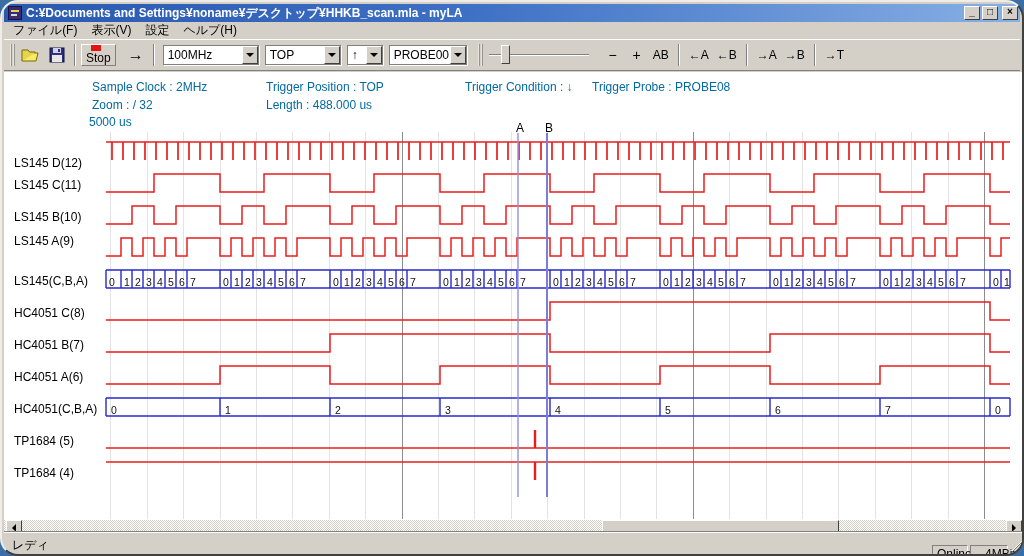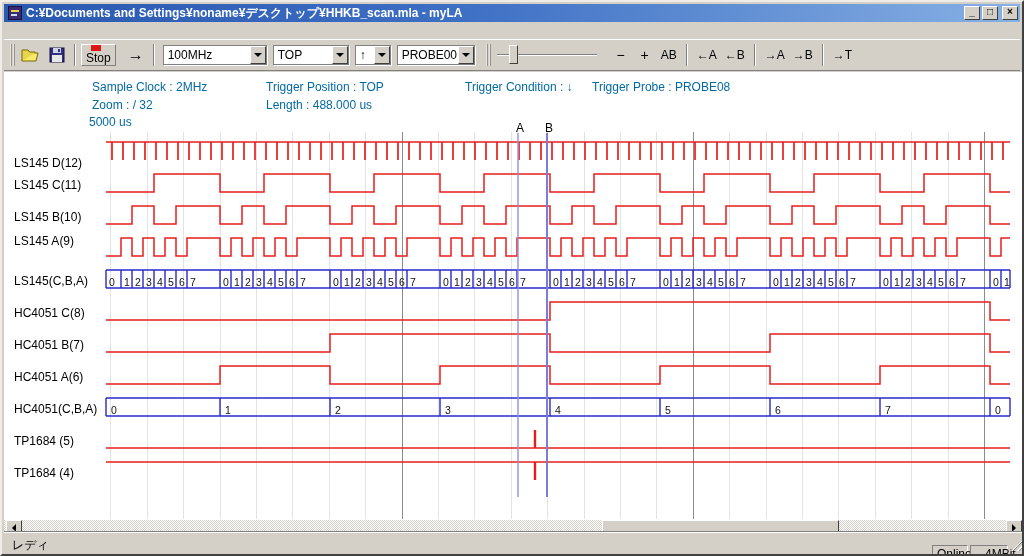--- a/index.html
+++ b/index.html
@@ -1,20 +1,20 @@
 <!DOCTYPE html>
 <html><head>
 <meta charset="utf-8">
 <style>
   html,body{margin:0;padding:0;background:#3a6ea5;}
   *{box-sizing:border-box;}
   .window{position:relative;width:1024px;height:556px;background:#d4d0c8;
     border-top:2px solid #f0ede8;border-left:2px solid #f0ede8;
     border-right:2px solid #404040;border-bottom:2px solid #404040;
-    font-family:"Liberation Sans","DejaVu Sans",sans-serif;font-size:12px;color:#000;overflow:hidden;}
+    font-family:"Liberation Sans","DejaVu Sans",sans-serif;font-size:12px;color:#000;overflow:hidden;border-radius:18px;}
   .titlebar{position:absolute;left:2px;top:2px;right:2px;height:18px;
     background:linear-gradient(90deg,#2a59b0 0%,#3d6fc4 45%,#87b0e4 100%);
     display:flex;align-items:center;padding:0 2px;}
   .app-icon{width:14px;height:14px;margin:0 4px 0 2px;background:#3a2a72;border:1px solid #1c1440;position:relative;}
   .app-icon::before{content:"";position:absolute;left:2px;top:3px;width:8px;height:2px;background:#e8d44c;}
   .app-icon::after{content:"";position:absolute;left:2px;top:7px;width:6px;height:2px;background:#cfd8ef;}
   .title-text{color:#fff;font-weight:bold;white-space:nowrap;overflow:hidden;flex:1;}
   .winbtn{width:16px;height:14px;margin-left:2px;background:#d4d0c8;
     border-top:1px solid #fff;border-left:1px solid #fff;border-right:1px solid #404040;border-bottom:1px solid #404040;
     display:flex;align-items:center;justify-content:center;font-size:10px;font-weight:bold;line-height:1;}
@@ -79,20 +79,26 @@
         <span>_</span>
       </div>
     <div class="winbtn">
         <span>□</span>
       </div>
     <div class="winbtn" style="margin-left:4px;">
         <span>×</span>
       </div>
   </div>
 
+  <div class="menubar">
+    <span class="menu-item">ファイル(F)</span>
+    <span class="menu-item">表示(V)</span>
+    <span class="menu-item">設定</span>
+    <span class="menu-item">ヘルプ(H)</span>
+  </div>
 
   <div class="toolbar">
     <div class="grip"></div>
     <div class="tbtn icon-btn">
       <svg width="20" height="16" viewBox="0 0 20 16">
         <path d="M1 14 L3 6 L17 6 L15 14 Z" fill="#f6e96b" stroke="#7a6a00"></path>
         <path d="M1 14 L1 3 L7 3 L8.5 5 L14 5 L14 6" fill="#e8d44c" stroke="#7a6a00"></path>
       </svg>
     </div>
     <div class="tbtn icon-btn">
@@ -105,21 +111,21 @@
     </div>
     <div class="tsep"></div>
     <div class="tbtn framed">
       <span class="stop-square"></span>
       <span>Stop</span>
     </div>
     <div class="tbtn" style="margin-left:8px;font-size:16px;">
       <span>→</span>
     </div>
     <div class="tsep"></div>
-    <div class="combo" style="width:104px;">
+    <div class="combo" style="width:96px;">
       <span class="val">100MHz</span>
       <span class="drop">
           <span class="tri-down"></span>
         </span>
     </div>
     <div class="combo" style="width:76px;">
       <span class="val">TOP</span>
       <span class="drop">
           <span class="tri-down"></span>
         </span>

